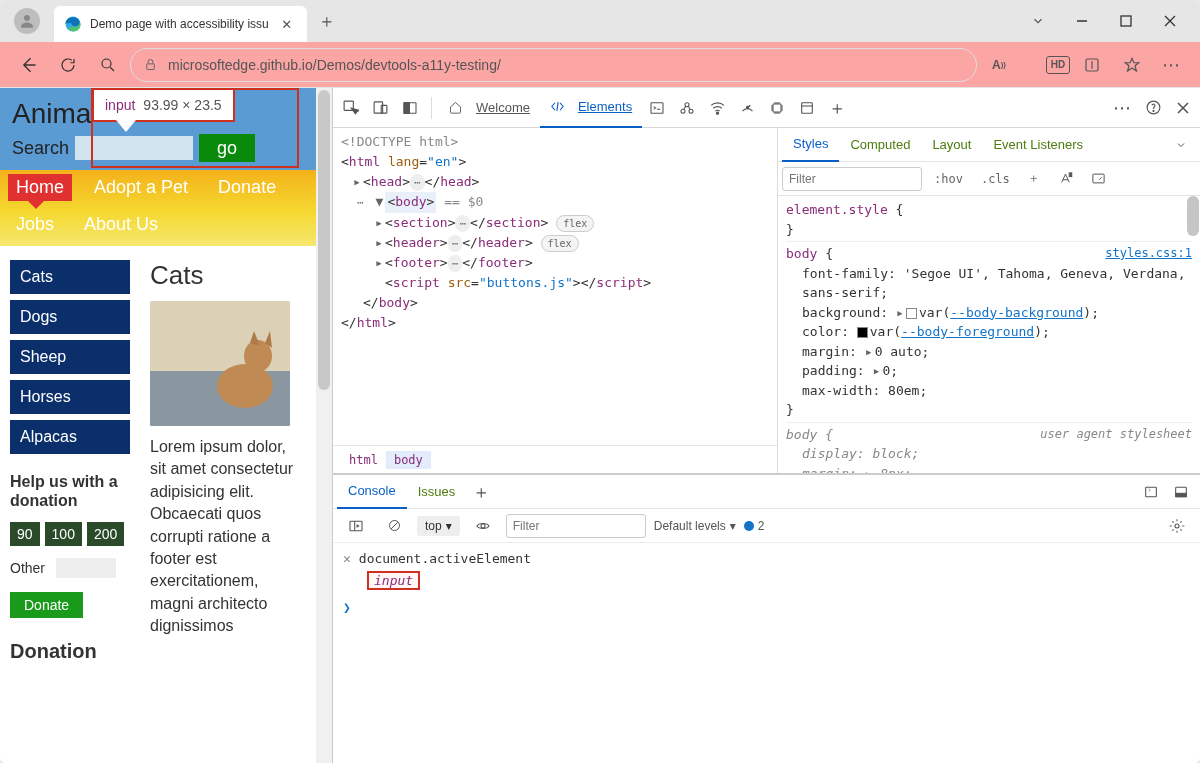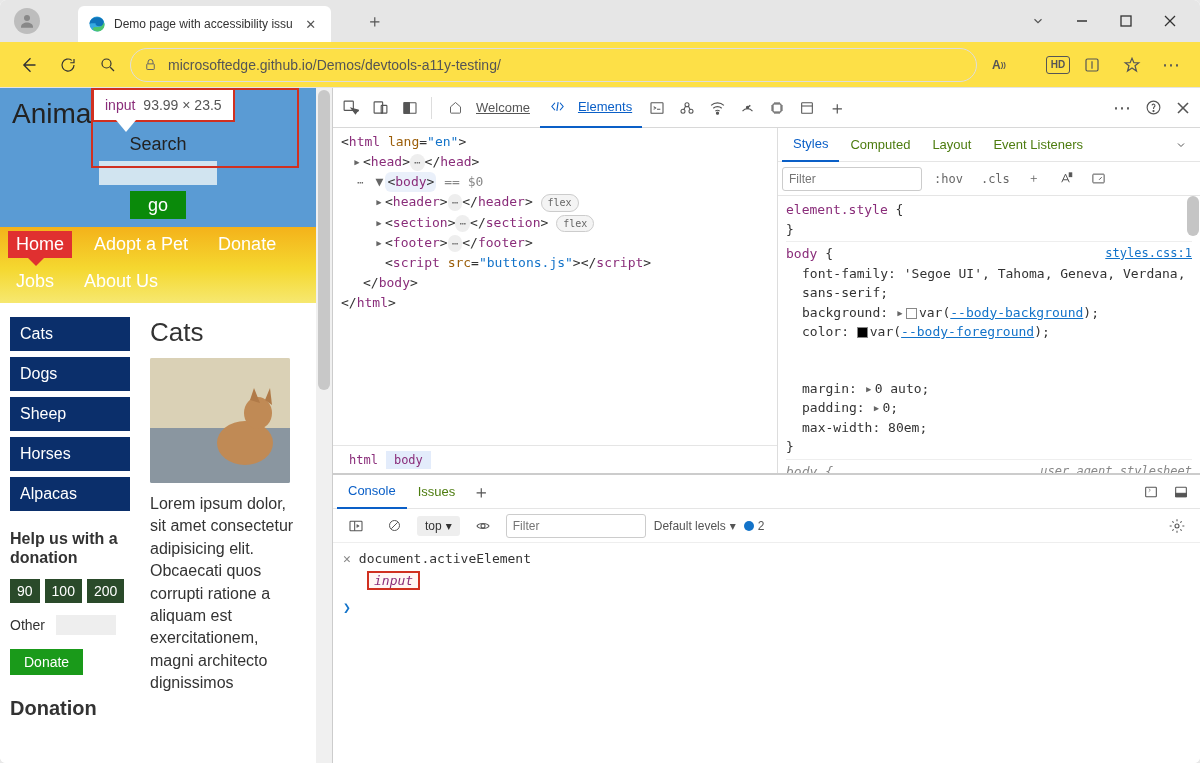--- a/index.html
+++ b/index.html
@@ -1,32 +1,32 @@
 <!DOCTYPE html>
 <html><head>
 <meta charset="utf-8">
 <style>
   * { box-sizing: border-box; }
   body { margin:0; font-family: "Segoe UI", Tahoma, Geneva, Verdana, sans-serif; background:#e8e8e8; font-size:13px; color:#333; }
   
   .browser { width:1200px; height:763px; background:#fff; border-radius:6px; overflow:hidden; display:flex; flex-direction:column; }
   
   
-  .titlebar { height:42px; background:#e6e6e6; display:flex; align-items:center; padding:8px 8px;gap:24px; }
+  .titlebar { height:42px; background:#e6e6e6; display:flex; align-items:center; padding:8px 8px; }
   .avatar { width:26px; height:26px; border-radius:50%; background:#bdbdbd; margin:0 14px 0 6px; display:flex; align-items:center; justify-content:center; }
   .tab { display:flex; align-items:center; background:#fff; border-radius:6px 6px 0 0; height:36px; padding:0 10px; gap:8px; min-width:250px; max-width:260px; margin-top:6px; }
   .edge-icon { width:18px; height:18px; }
   .tab-title { flex:1; white-space:nowrap; overflow:hidden; text-overflow:ellipsis; font-size:12px; }
   .tab-close, .newtab { width:20px; height:20px; display:flex; align-items:center; justify-content:center; cursor:pointer; color:#555; }
   .newtab { margin-left:10px; font-size:18px; }
   .win-controls { margin-left:auto; display:flex; gap:0; }
   .win-btn { width:44px; height:32px; display:flex; align-items:center; justify-content:center; color:#333; }
   
   
-  .addrrow { height:46px; background:#fde047; display:flex; align-items:center; padding:0 10px; gap:4px; border-bottom:1px solid #e4e4e4; }
+  .addrrow { height:46px; background:#fca5a5; display:flex; align-items:center; padding:0 10px; gap:4px; border-bottom:1px solid #e4e4e4; }
   .icon-btn { width:36px; height:36px; display:flex; align-items:center; justify-content:center; color:#555; border-radius:4px; cursor:pointer;}
   .addrbar { flex:1; display:flex; align-items:center; height:34px; border:1px solid #ddd; border-radius:18px; padding:0 12px; gap:10px; color:#555; font-size:14px; }
   .addrbar .url { flex:1; white-space:nowrap; overflow:hidden; }
   
   
   .content { flex:1; display:flex; overflow:hidden; }
   
   
   .page { width:332px; display:flex; position:relative; background:#fff; }
   .page-scroll { width:16px; background:#f0f0f0; position:relative; }
@@ -78,21 +78,21 @@
   .dt-elements { flex:1; display:flex; overflow:hidden; }
   .dom-panel { width:445px; display:flex; flex-direction:column; border-right:1px solid #ddd; }
   .dom-tree { flex:1; padding:4px 8px; font-family:Consolas,monospace; font-size:13px; line-height:1.55; overflow:auto; }
   .tag-b { color:#8a2d7a; }
   .attr-n { color:#9b5e0a; }
   .attr-v { color:#1373c9; }
   .gray { color:#888; }
   .flex-pill { display:inline-block; border:1px solid #ccc; background:#f4f4f4; border-radius:10px; font-size:10px; padding:0 6px; color:#666; }
   .twisty { color:#666; display:inline-block; width:10px; }
   .dots { display:inline-block; background:#eee; border-radius:8px; padding:0 4px; color:#666; font-size:11px; vertical-align:middle; }
-  .selected-row { background:#eaf0fa; display:inline-block; padding:0 2px;border-radius:6px; }
+  .selected-row { background:#eaf0fa; display:inline-block; padding:0 2px; }
   .breadcrumb { border-top:1px solid #e5e5e5; height:28px; display:flex; align-items:center; padding:0 8px; font-family:Consolas,monospace; font-size:12px;}
   .bc-item { padding:2px 8px; color:#8a2d7a; cursor:pointer; }
   .bc-item.sel { background:#e3ecfb; }
   
   .styles-panel { flex:1; display:flex; flex-direction:column; overflow:hidden; }
   .styles-tabs { display:flex; align-items:center; height:34px; border-bottom:1px solid #e5e5e5; padding:0 4px;}
   .st-tab { padding:0 11px; height:34px; display:flex; align-items:center; color:#4d7c0f; cursor:pointer; font-size:13px;}
   .st-tab.active { color:#0a5fc7; border-bottom:2px solid #0a5fc7;}
   .styles-toolbar { display:flex; align-items:center; height:34px; border-bottom:1px solid #e5e5e5; padding:0 4px; gap:6px;}
   .filter-input { width:140px; height:24px; border:1px solid #ccc; border-radius:3px; padding:0 6px; font-size:12px; color:#888;}
@@ -219,21 +219,21 @@
 
     <div class="page">
       <div class="page-body">
         <div class="tooltip-box">
           <span class="tag">input</span>
           <span style="color:#555;">93.99 × 23.5</span>
         </div>
         <div class="tooltip-arrow"></div>
         <div class="header">
           <div class="site-title">Anima</div>
-          <div class="search-row" style="position:relative;z-index:1;flex-direction:column;">
+          <div class="search-row" style="position:relative;z-index:1;">
             <span class="search-label">Search</span>
             <input class="search-input" style="">
             <button class="go-btn">go</button>
           </div>
         </div>
         <div style="position:absolute; top:0; left:91px; width:208px; height:80px; border:2px solid #d03020; pointer-events:none; z-index:5;"></div>
 
         <div class="nav">
           <a href="#" class="active">Home</a>
           <a href="#">Adopt a Pet</a>
@@ -267,21 +267,21 @@
             <div class="catimg">
               <svg width="140" height="125" viewBox="0 0 140 125">
                   <rect width="140" height="70" fill="#dad1b6"></rect>
                   <rect y="70" width="140" height="55" fill="#8a96a0"></rect>
                   <ellipse cx="95" cy="85" rx="28" ry="22" fill="#c08a55"></ellipse>
                   <ellipse cx="108" cy="55" rx="14" ry="16" fill="#c08a55"></ellipse>
                   <path d="M100 42 L104 30 L110 45 Z" fill="#b07a48"></path>
                   <path d="M115 42 L120 30 L122 47 Z" fill="#b07a48"></path>
                 </svg>
             </div>
-            <div class="lorem">Lorem ipsum dolor, sit amet consectetur adipisicing elit. Obcaecati quos corrupti ratione a aliquam est exercitationem, magni architecto dignissimos</div>
+            <div class="lorem">Lorem ipsum dolor, sit amet consectetur adipisicing elit. Obcaecati quos corrupti ratione a footer est exercitationem, magni architecto dignissimos</div>
           </div>
         </div>
       </div>
       <div class="page-scroll">
           <div class="page-thumb"></div>
         </div>
     </div>
 
     <div class="devtools">
       <div class="dt-tabs">
@@ -374,25 +374,26 @@
             <svg width="14" height="14">
               <line x1="2" y1="2" x2="12" y2="12" stroke="#555" stroke-width="1.6"></line>
               <line x1="12" y1="2" x2="2" y2="12" stroke="#555" stroke-width="1.6"></line>
             </svg>
           </div>
       </div>
 
       <div class="dt-elements">
         <div class="dom-panel">
           <div class="dom-tree">
+<div><span class="gray">&lt;!DOCTYPE html&gt;</span></div>
 <div>&lt;<span class="tag-b">html</span> <span class="attr-n">lang</span>=<span class="attr-v">"en"</span>&gt;</div>
 <div style="padding-left:12px;"><span class="twisty">▸</span>&lt;<span class="tag-b">head</span>&gt;<span class="dots">⋯</span>&lt;/<span class="tag-b">head</span>&gt;</div>
 <div style="padding-left:12px;"><span class="dots" style="background:#fff;">⋯</span> <span class="twisty">▼</span><span class="selected-row">&lt;<span class="tag-b">body</span>&gt;</span> <span class="gray">== $0</span></div>
+<div style="padding-left:34px;"><span class="twisty">▸</span>&lt;<span class="tag-b">section</span>&gt;<span class="dots">⋯</span>&lt;/<span class="tag-b">section</span>&gt; <span class="flex-pill">flex</span></div>
 <div style="padding-left:34px;"><span class="twisty">▸</span>&lt;<span class="tag-b">header</span>&gt;<span class="dots">⋯</span>&lt;/<span class="tag-b">header</span>&gt; <span class="flex-pill">flex</span></div>
-<div style="padding-left:34px;"><span class="twisty">▸</span>&lt;<span class="tag-b">section</span>&gt;<span class="dots">⋯</span>&lt;/<span class="tag-b">section</span>&gt; <span class="flex-pill">flex</span></div>
 <div style="padding-left:34px;"><span class="twisty">▸</span>&lt;<span class="tag-b">footer</span>&gt;<span class="dots">⋯</span>&lt;/<span class="tag-b">footer</span>&gt;</div>
 <div style="padding-left:44px;">&lt;<span class="tag-b">script</span> <span class="attr-n">src</span>=<span class="attr-v">"buttons.js"</span>&gt;&lt;/<span class="tag-b">script</span>&gt;</div>
 <div style="padding-left:22px;">&lt;/<span class="tag-b">body</span>&gt;</div>
 <div>&lt;/<span class="tag-b">html</span>&gt;</div>
           </div>
           <div class="breadcrumb">
             <span class="bc-item">html</span>
             <span class="bc-item sel">body</span>
           </div>
         </div>
@@ -432,21 +433,21 @@
             <div class="dt-scroll-thumb"></div>
 <div><span class="sel-name">element.style</span> {</div>
 <div>}</div>
 <div style="border-top:1px solid #eee;margin-top:2px;padding-top:2px;">
   <span class="link">styles.css:1</span>
   <span class="sel-name">body</span> {
 </div>
 <div style="padding-left:16px;"><span class="prop-n">font-family</span>: <span class="prop-v">'Segoe UI', Tahoma, Geneva, Verdana, sans-serif</span>;</div>
 <div style="padding-left:16px;"><span class="prop-n">background</span>: <span class="twisty">▸</span><span class="swatch" style="background:#fff;"></span>var(<span class="var-n">--body-background</span>);</div>
 <div style="padding-left:16px;"><span class="prop-n">color</span>: <span class="swatch" style="background:#000;"></span>var(<span class="var-n">--body-foreground</span>);</div>
-<div style="padding-left:16px;margin-top:37px;"><span class="prop-n">margin</span>: <span class="twisty">▸</span><span class="prop-v">0 auto</span>;</div>
+<div style="padding-left:16px;"><span class="prop-n">margin</span>: <span class="twisty">▸</span><span class="prop-v">0 auto</span>;</div>
 <div style="padding-left:16px;"><span class="prop-n">padding</span>: <span class="twisty">▸</span><span class="prop-v">0</span>;</div>
 <div style="padding-left:16px;"><span class="prop-n">max-width</span>: <span class="prop-v">80em</span>;</div>
 <div>}</div>
 <div style="border-top:1px solid #eee;margin-top:2px;padding-top:2px;">
   <span class="ua-label">user agent stylesheet</span>
   <span class="sel-name italic">body</span> <span class="italic">{</span>
 </div>
 <div style="padding-left:16px;" class="italic"><span>display</span>: <span>block</span>;</div>
 <div style="padding-left:16px;" class="italic"><s><span>margin</span>: ▸ <span>8px</span>;</s></div>
           </div>

